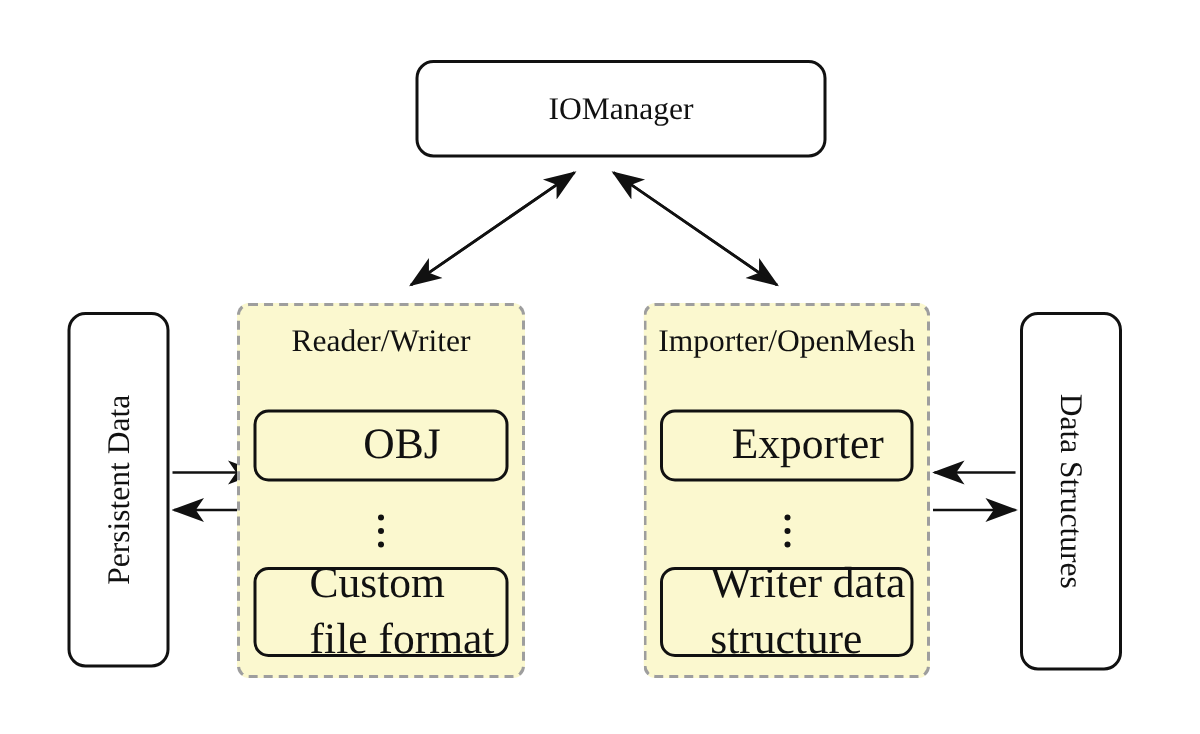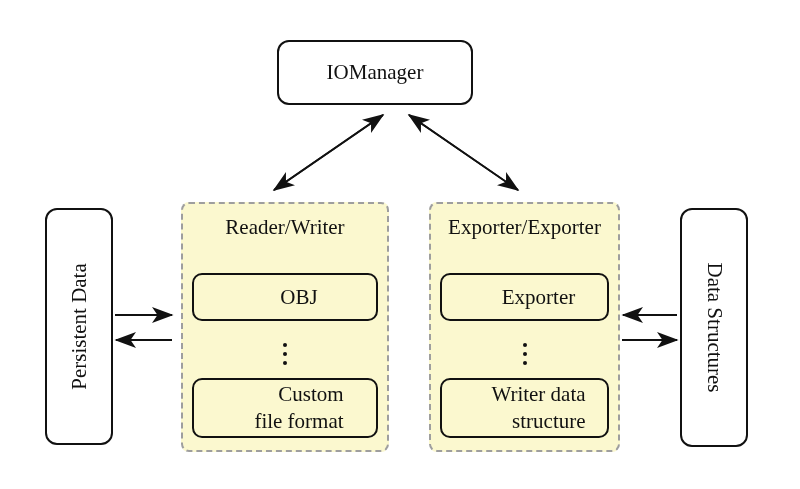--- a/index.html
+++ b/index.html
@@ -38,22 +38,22 @@
     font-size: 21px;
   }
   .item-box {
     position: absolute;
     left: 9px; right: 9px;
     background: transparent;
     border: 2.5px solid #111111;
     border-radius: 10px;
     display: flex; align-items: center; justify-content: center;
     box-sizing: border-box;
-    font-size: 21px;
-    text-align: right;
+    font-size: 29px;
+    text-align: left;
     line-height: 1.28;
     padding-left: 28px;
   }
   .item-label { white-space: pre-line; }
   .item-top { top: 69px; height: 48px; }
   .item-bottom { top: 174px; height: 60px; }
   .vdots {
     position: absolute;
     left: 0; right: 0; top: 133px; height: 34px;
     display: flex; flex-direction: column;
@@ -103,50 +103,50 @@
 
     <g stroke="#111111" stroke-width="1.8">
       <line x1="677" y1="315" x2="623" y2="315" marker-end="url(#ah)"></line>
     </g>
 
     <g stroke="#111111" stroke-width="1.8">
       <line x1="622" y1="340" x2="677" y2="340" marker-end="url(#ah)"></line>
     </g>
   </svg>
 
-  <div class="node" style="left:277px; top:40px; width:196px; height:65px;">
+  <div class="node" style="left:277px; top:40px; width:274px; height:65px;">
     <span class="node-label">IOManager</span>
   </div>
 
   <div class="node side-node" style="left:45px; top:208px; width:68px; height:237px;">
     <span class="node-label rot-ccw">Persistent Data</span>
   </div>
 
   <div class="node side-node" style="left:680px; top:208px; width:68px; height:239px;">
     <span class="node-label rot-cw">Data Structures</span>
   </div>
 
-  <div class="group" style="left:181px; top:202px; width:208px; height:250px;">
+  <div class="group" style="left:158px; top:202px; width:192px; height:250px;">
     <div class="group-title">Reader/Writer</div>
     <div class="item-box item-top">
       <span class="item-label">OBJ</span>
     </div>
     <div class="vdots">
       <i></i>
         <i></i>
         <i></i>
     </div>
     <div class="item-box item-bottom">
       <span class="item-label">Custom
 file format</span>
     </div>
   </div>
 
   <div class="group" style="left:429px; top:202px; width:191px; height:250px;">
-    <div class="group-title">Exporter/Exporter</div>
+    <div class="group-title">Importer/OpenMesh</div>
     <div class="item-box item-top">
       <span class="item-label">Exporter</span>
     </div>
     <div class="vdots">
       <i></i>
         <i></i>
         <i></i>
     </div>
     <div class="item-box item-bottom">
       <span class="item-label">Writer data

